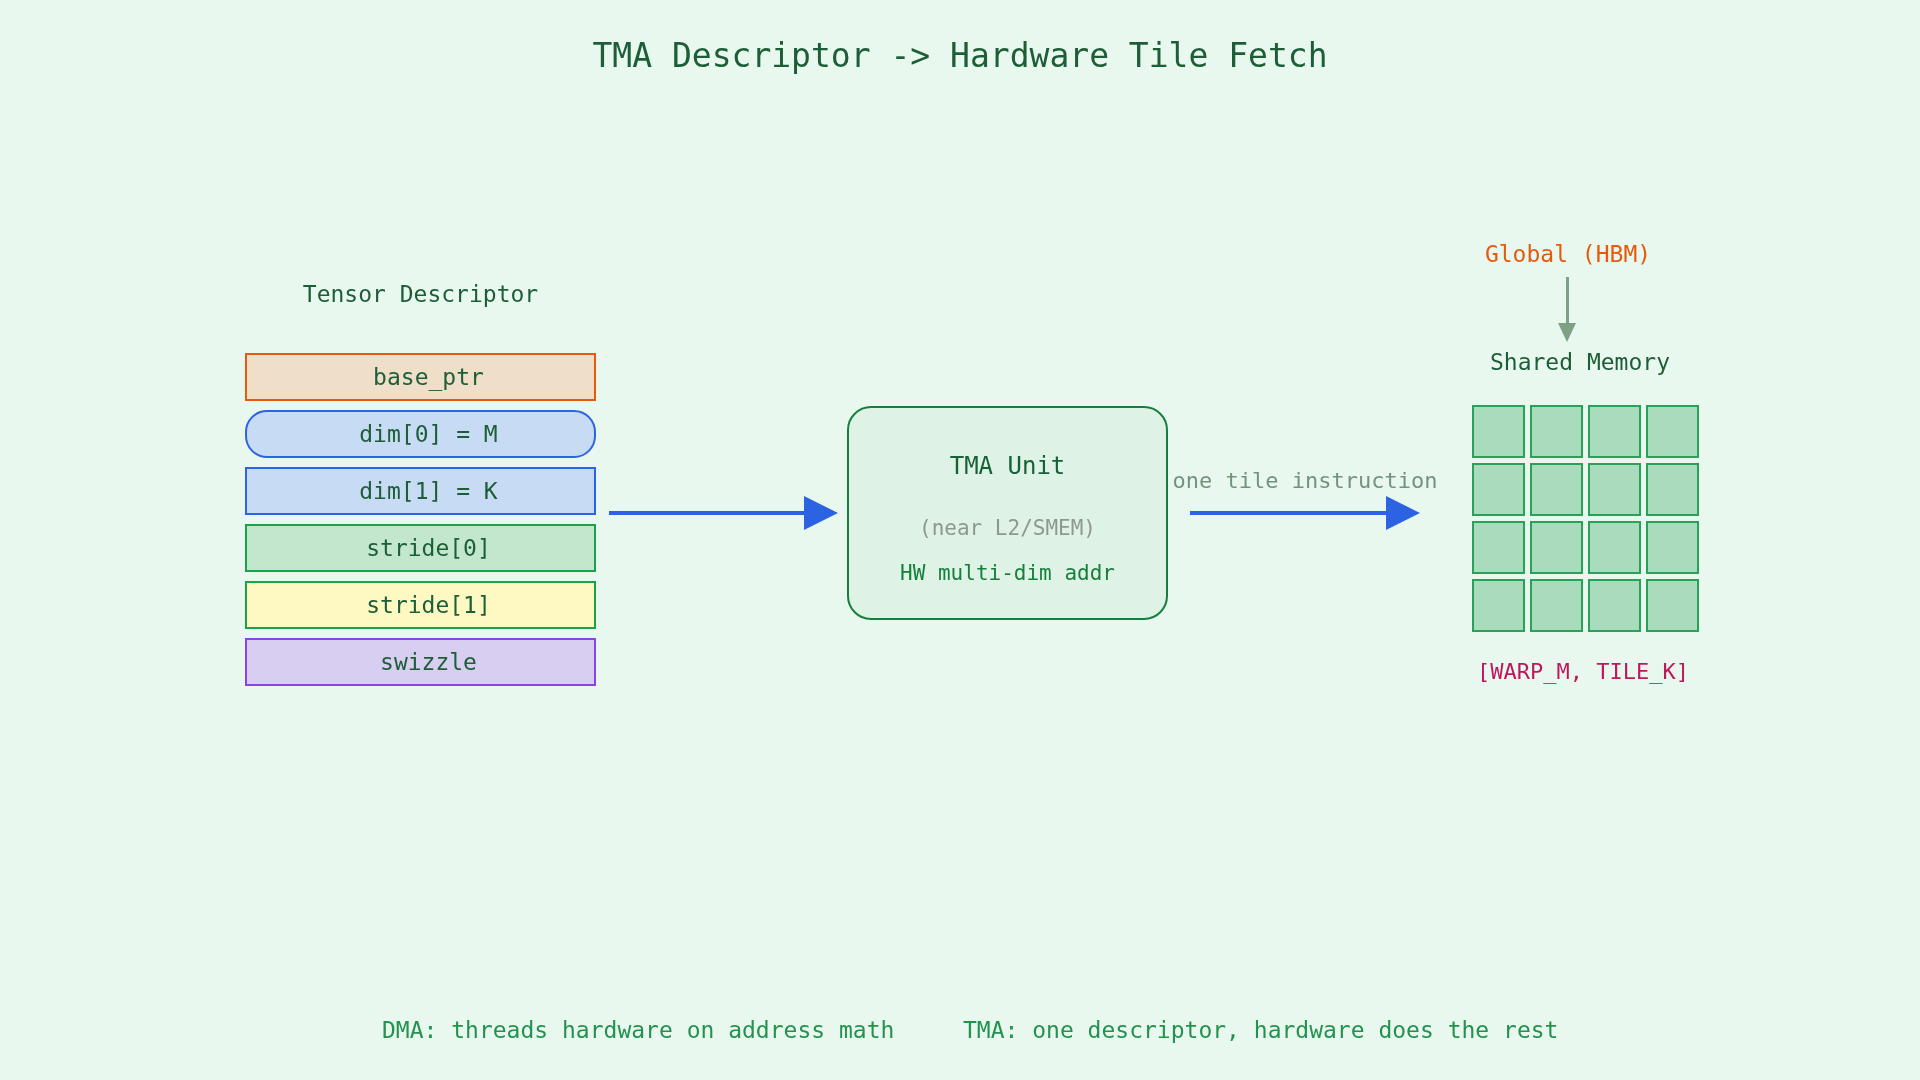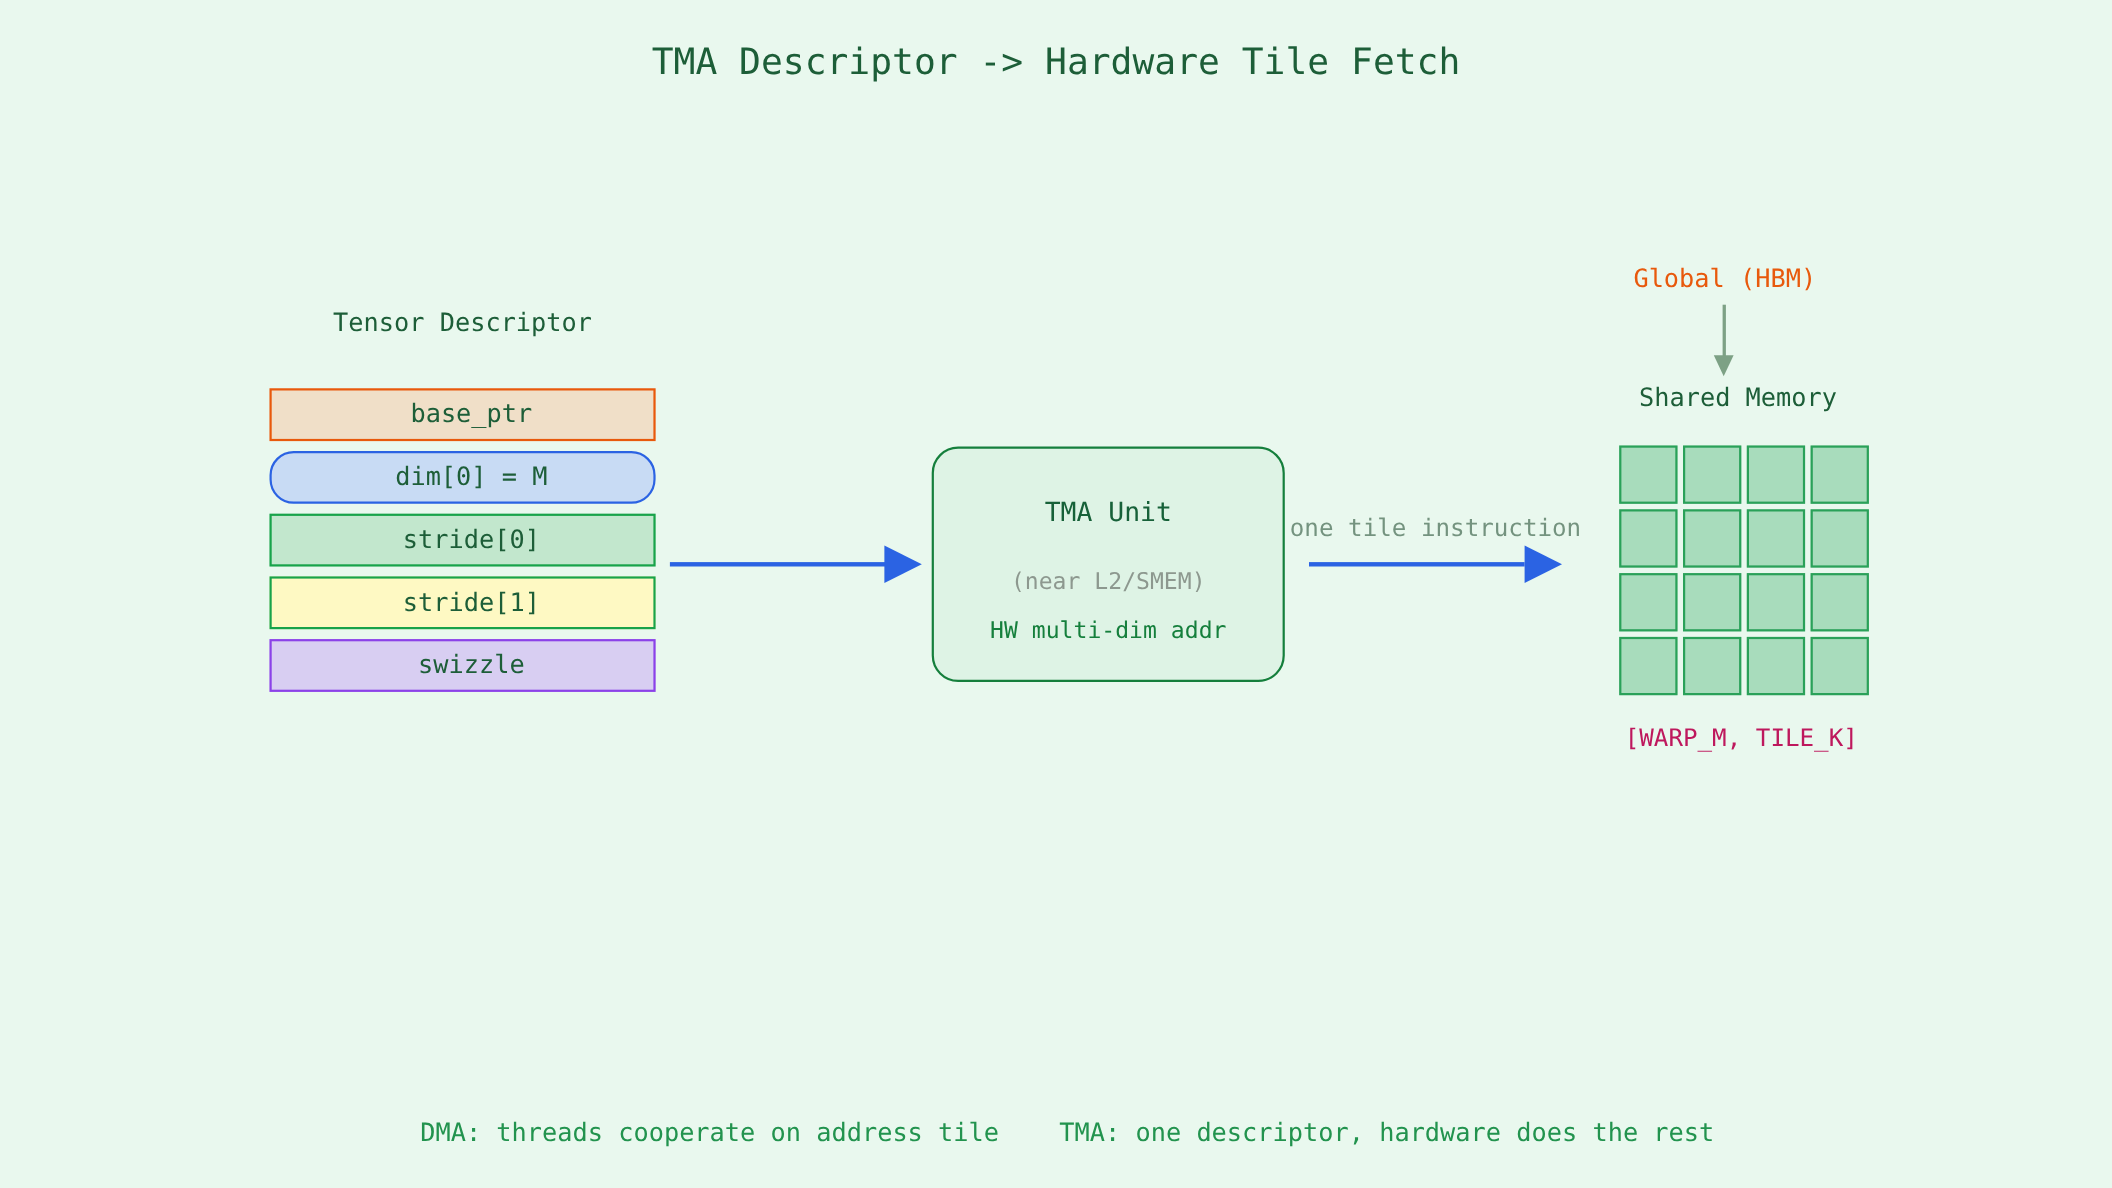--- a/index.html
+++ b/index.html
@@ -93,20 +93,23 @@
 <div id="page-title" class="abs">TMA Descriptor -&gt; Hardware Tile Fetch</div>
 
 <div id="descriptor-label" class="abs">Tensor Descriptor</div>
 <div id="descriptor-stack" class="abs">
     <div class="desc-field" style="background: rgb(240, 223, 200); border-color: rgb(232, 89, 12);">
       <span>base_ptr</span>
     </div>
     <div class="desc-field" style="background: rgb(200, 219, 244); border-color: rgb(43, 99, 227); border-radius: 22px;">
       <span>dim[0] = M</span>
     </div>
+    <div class="desc-field" style="background: rgb(200, 219, 244); border-color: rgb(43, 99, 227);">
+      <span>dim[1] = K</span>
+    </div>
     <div class="desc-field" style="background: rgb(194, 231, 205); border-color: rgb(24, 163, 74);">
       <span>stride[0]</span>
     </div>
     <div class="desc-field" style="background: #fef9c3; border-color: rgb(24, 163, 74);">
       <span>stride[1]</span>
     </div>
     <div class="desc-field" style="background: rgb(216, 206, 242); border-color: rgb(139, 66, 232);">
       <span>swizzle</span>
     </div>
   </div>
@@ -141,14 +144,14 @@
     <div class="smem-cell"></div>
     <div class="smem-cell"></div>
     <div class="smem-cell"></div>
     <div class="smem-cell"></div>
     <div class="smem-cell"></div>
     <div class="smem-cell"></div>
     <div class="smem-cell"></div>
   </div>
 <div id="grid-caption" class="abs">[WARP_M, TILE_K]</div>
 
-<div id="footer-dma" class="abs footer-note">DMA: threads cooperate on address tile</div>
+<div id="footer-dma" class="abs footer-note">DMA: threads hardware on address math</div>
 <div id="footer-tma" class="abs footer-note">TMA: one descriptor, hardware does the rest</div>
 
 </body></html>

